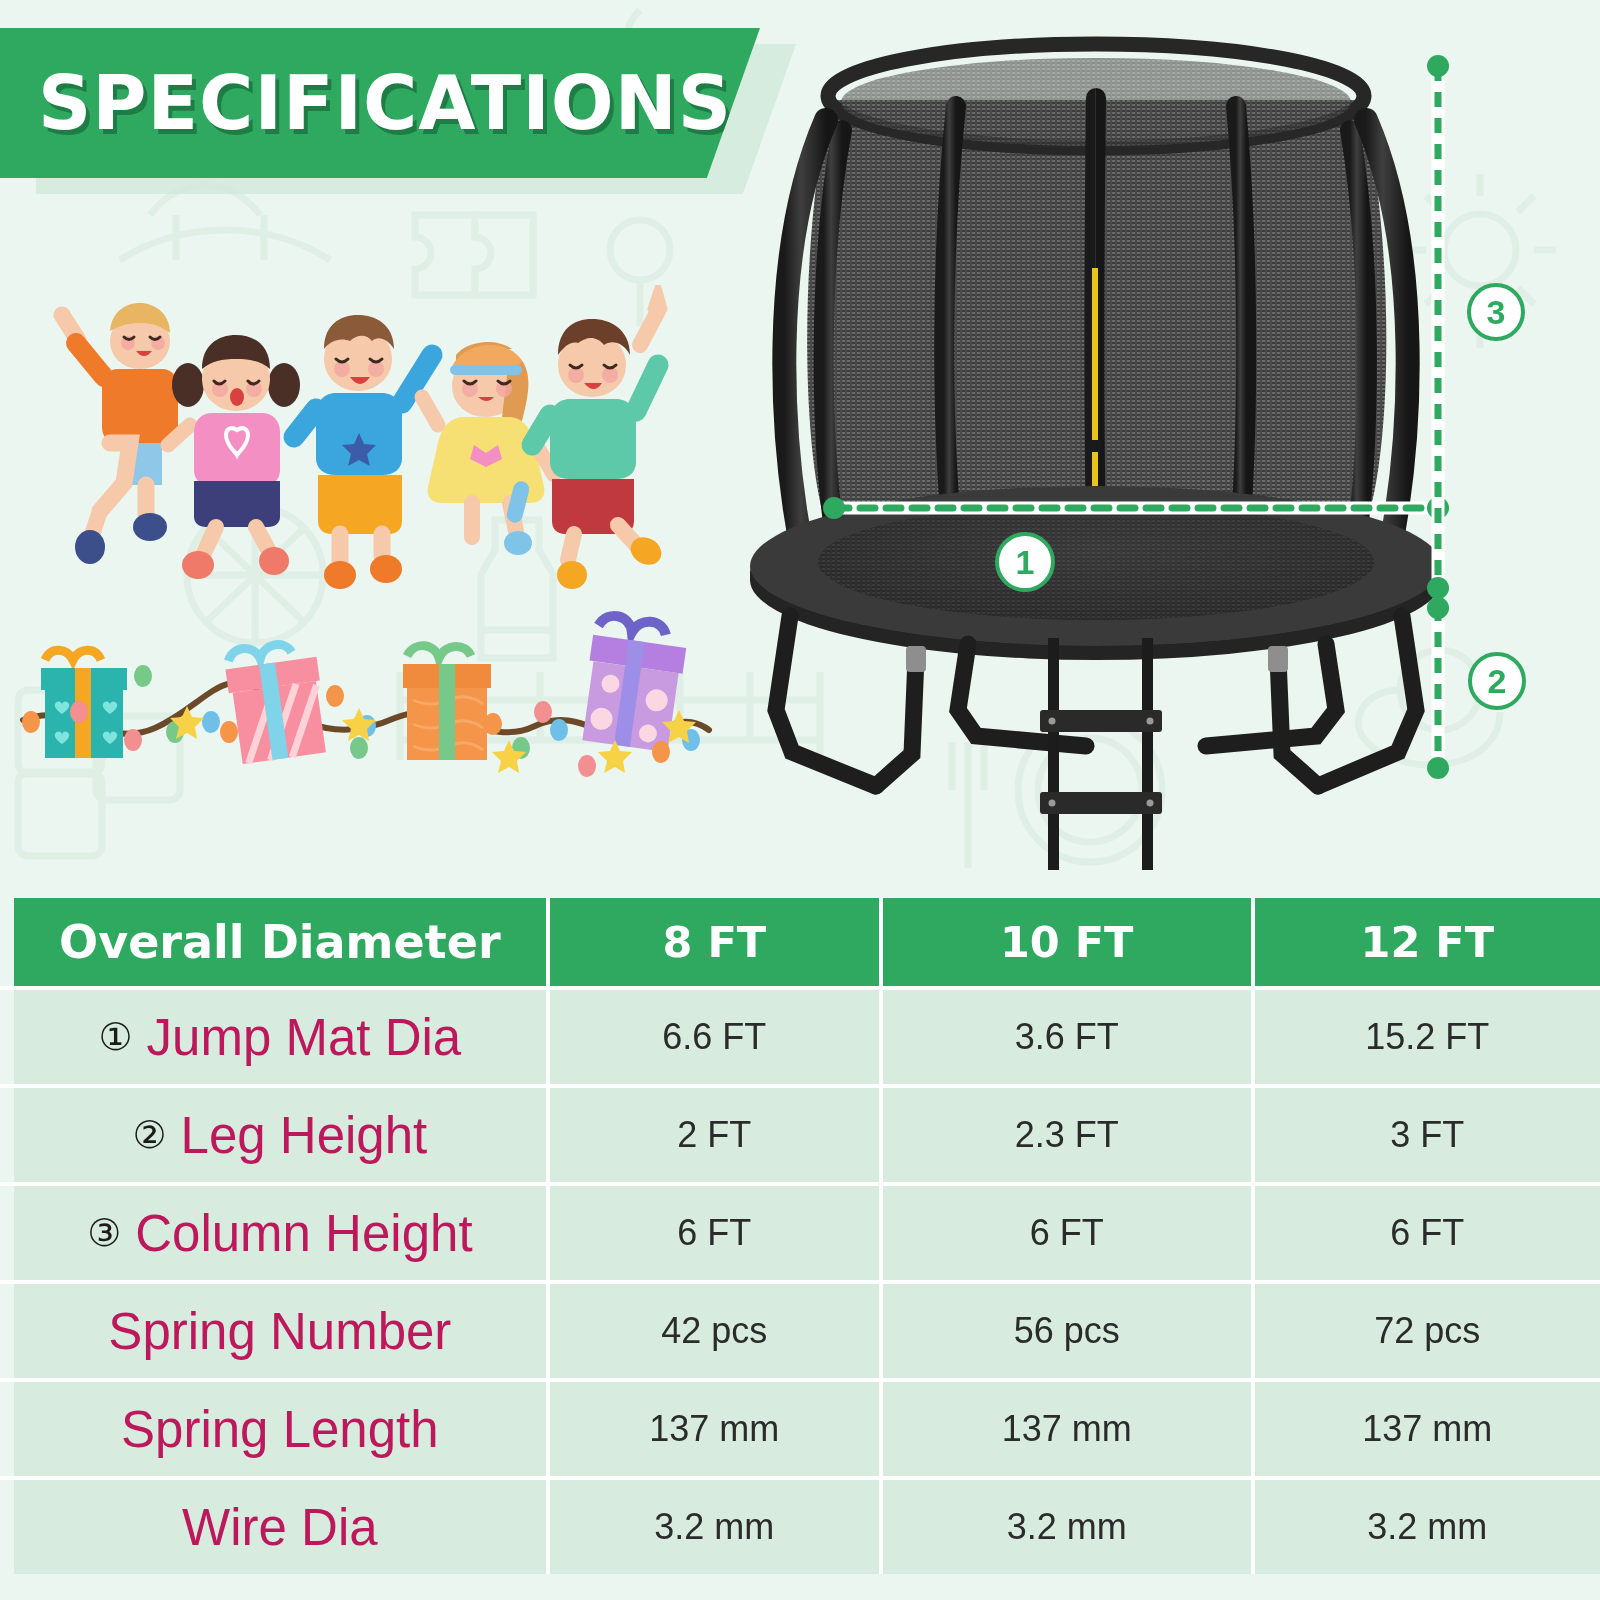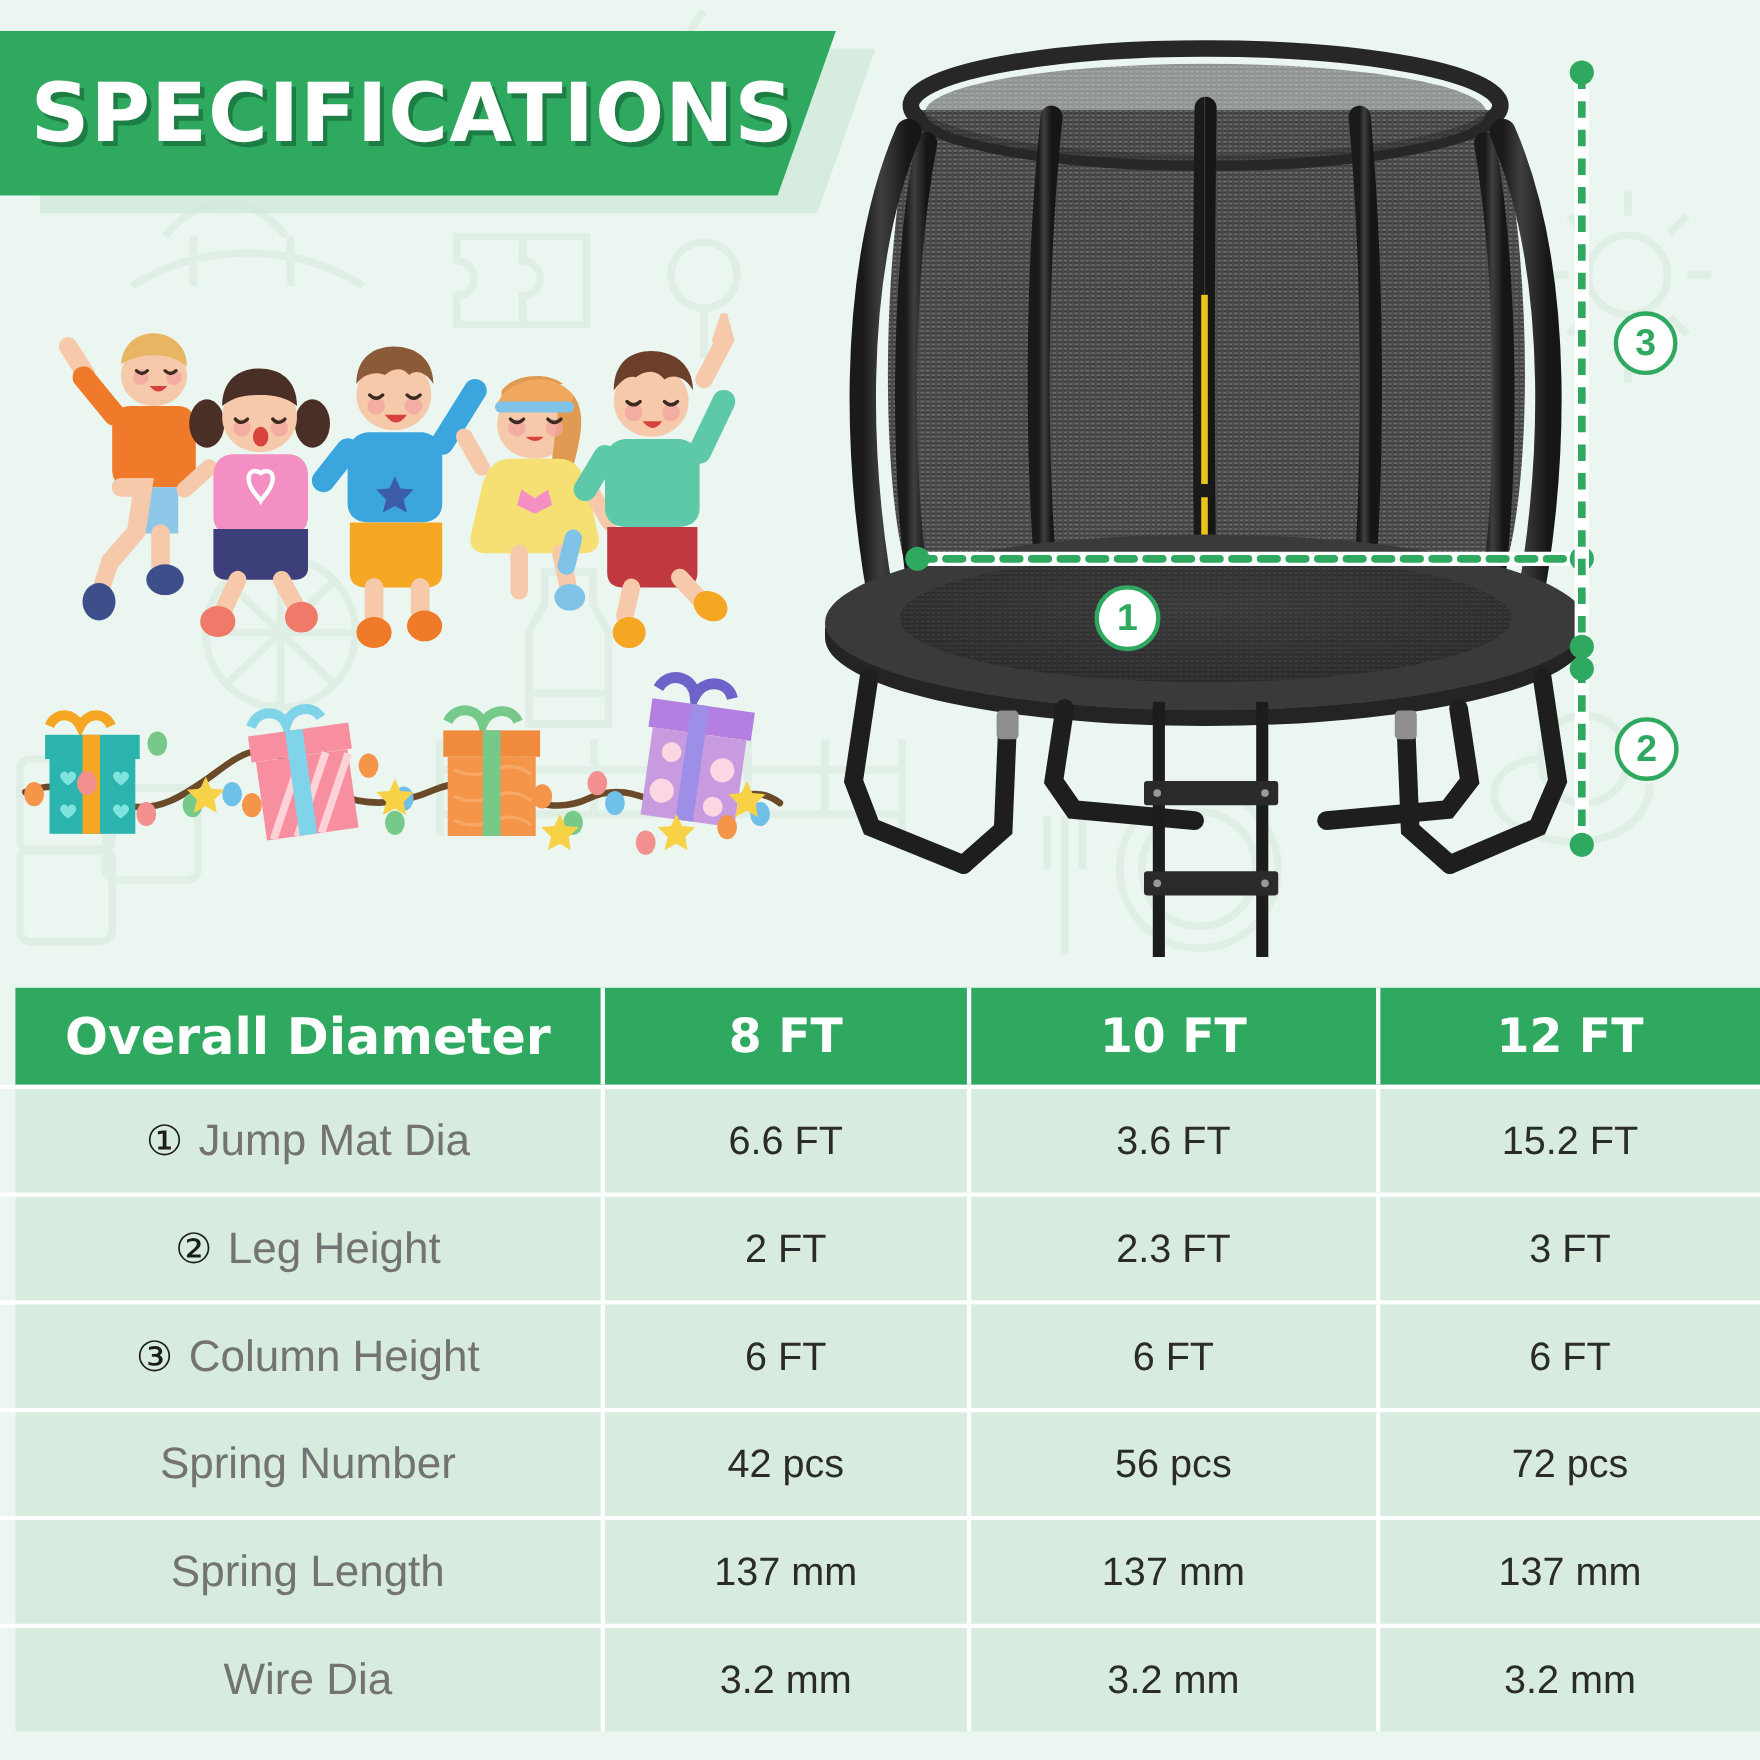--- a/index.html
+++ b/index.html
@@ -21,21 +21,21 @@
     background:#cfe8d9; opacity:.75;
     clip-path:polygon(0 0, 100% 0, 93% 100%, 0 100%);
   }
   .banner {
     position:absolute; left:0; top:0; width:760px; height:150px;
     background:#2fa860;
     clip-path:polygon(0 0, 100% 0, 93% 100%, 0 100%);
     display:flex; align-items:center;
   }
   .banner-title {
-    margin-left:28px;
+    margin-left:38px;
     color:#ffffff;
     font-size:74px;
     font-weight:bold;
     letter-spacing:1px;
     text-shadow:4px 5px 0 #1d7d45;
     font-family:"DejaVu Sans", sans-serif;
   }
 
   
   #kids { position:absolute; left:40px; top:285px; z-index:2; }
@@ -74,21 +74,21 @@
   .head-row .cell { background:#2fa860; }
   .head-row .cell span {
     color:#ffffff; font-weight:bold;
     font-family:"DejaVu Sans", sans-serif;
   }
   .head-row .c0 span { font-size:46px; }
   .head-row .c1 span, .head-row .c2 span, .head-row .c3 span { font-size:43px; }
 
   .body-row { height:98px; border-top:4px solid #ffffff; }
   .body-row .cell { background:#d7ecdf; }
-  .body-row .label { font-size:40px; color:#737373; }
+  .body-row .label { font-size:51px; color:#be185d; }
   .body-row .value { font-size:36px; color:#2b2b2b; }
   .num-circle { font-size:38px; margin-right:14px; color:#1c1c1c; }
 </style>
 </head>
 <body>
 
 <svg id="watermarks" viewBox="0 0 1600 880">
   <g fill="none" stroke="#dfeee4" stroke-width="7" opacity="0.85">
 
     <path d="M415 215h60v22a16 16 0 1 1 0 32v26h-60v-26a16 16 0 1 0 0-32z"></path>

